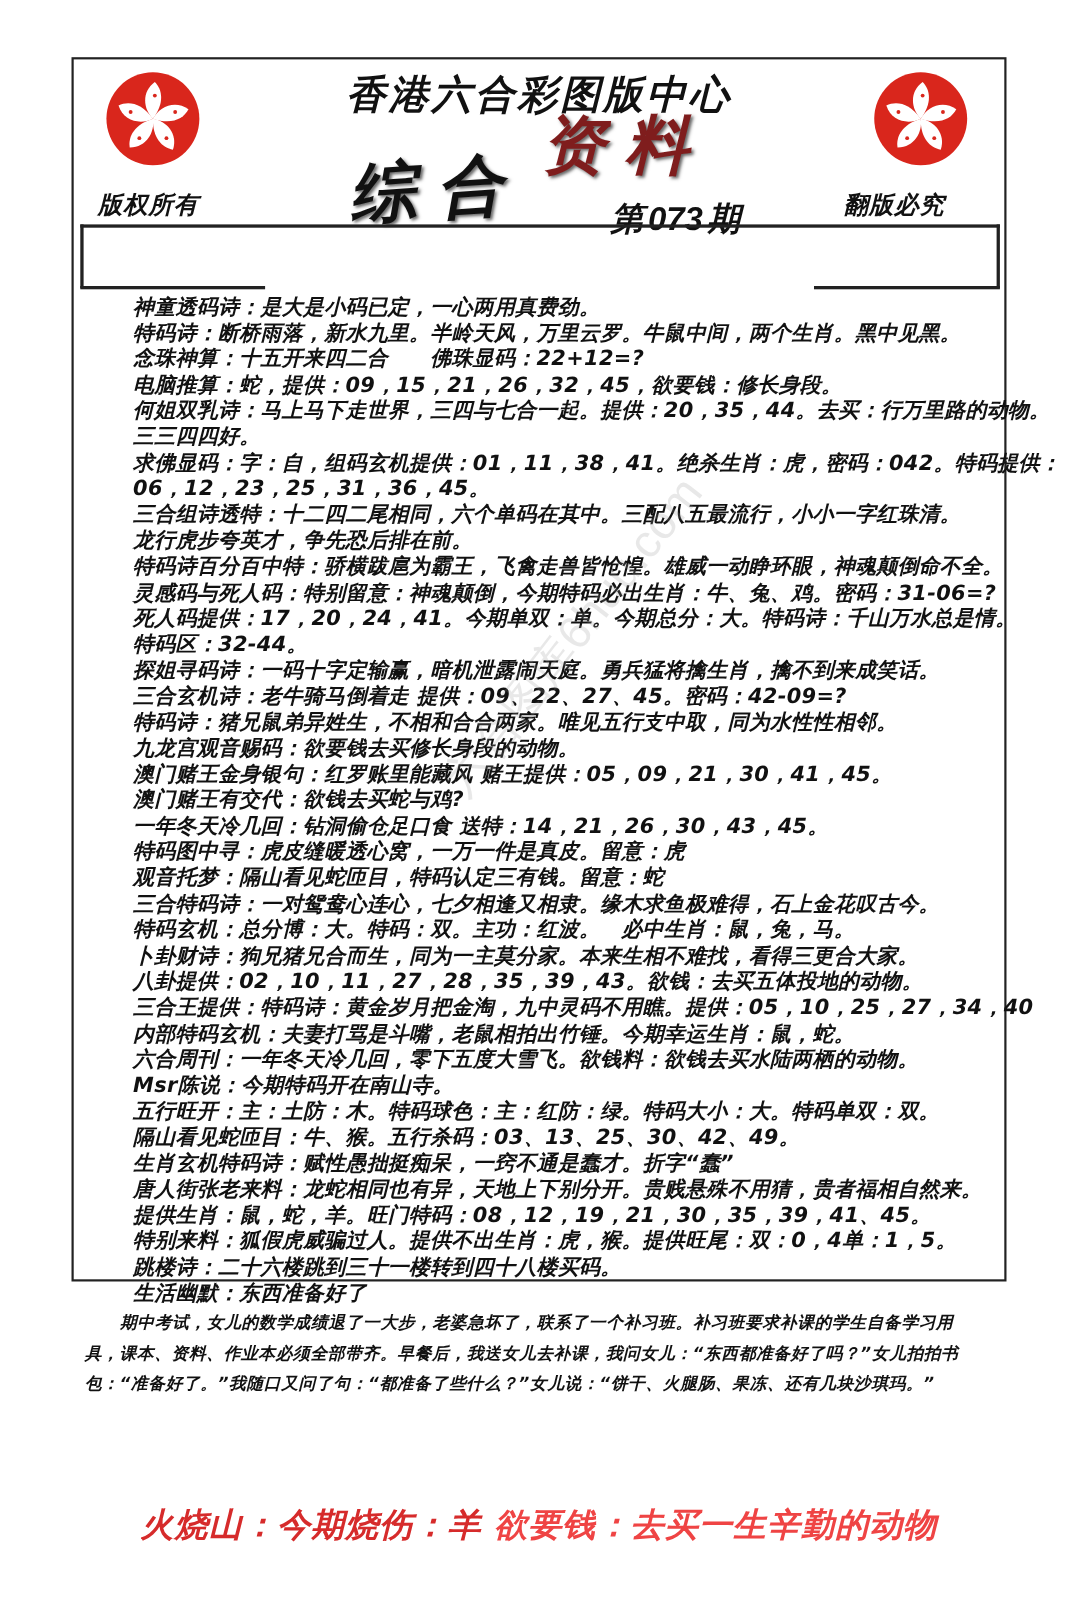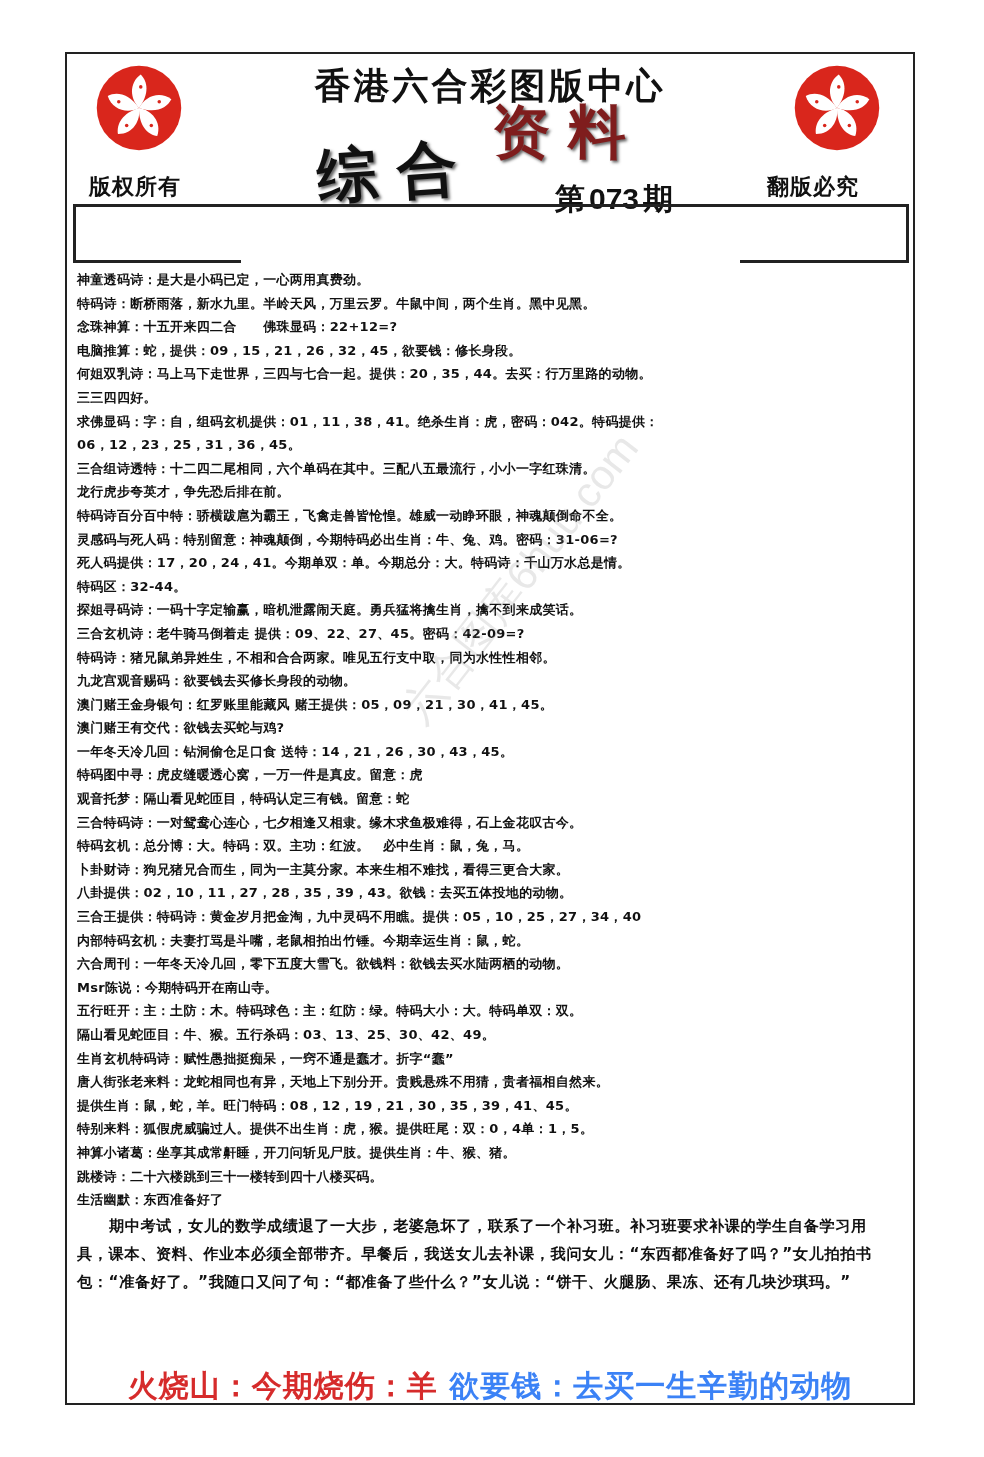--- a/index.html
+++ b/index.html
@@ -1,40 +1,40 @@
 <!DOCTYPE html>
 <html><head>
 <meta charset="utf-8">
 <style>
   html, body { margin:0; padding:0; background:#ffffff; }
   body { width:984px; height:1457px; position:relative; overflow:hidden; font-family:"DejaVu Sans", sans-serif; color:#111; }
-  .page { position:absolute; left:65px; top:52px; width:850px; height:1353px; border:2px solid #222; box-sizing:border-box; background:#fff; }
+  .page { position:absolute; left:65px; top:52px; width:850px; height:1113px; border:2px solid #222; box-sizing:border-box; background:#fff;font-style:italic; }
   .logo { position:absolute; top:10px; width:88px; height:88px; }
   .logo-left { left:28px; }
   .logo-right { left:726px; }
   .title-main { position:absolute; left:0; right:0; top:8px; text-align:center; font-size:36px; font-weight:bold; letter-spacing:3px; color:#111; }
   .corner-label { position:absolute; top:118px; font-size:22px; font-weight:bold; letter-spacing:1px; }
   .corner-left { left:22px; }
   .corner-right { left:700px; }
   .big-zong { position:absolute; left:250px; top:78px; font-size:60px; font-weight:bold; letter-spacing:20px; color:#111; text-shadow:2px 2px 3px #666; font-family:"DejaVu Serif", serif; transform:rotate(-4deg); }
   .big-zi { position:absolute; left:425px; top:40px; font-size:58px; font-weight:bold; letter-spacing:18px; color:#7f1d1d; text-shadow:2px 2px 3px #666; font-family:"DejaVu Serif", serif; }
   .issue { position:absolute; left:488px; top:110px; font-size:30px; font-weight:bold;margin-top:15px; }
   .issue .num { font-family:"Liberation Sans", sans-serif; margin:0 4px; }
   .banner-box { position:absolute; left:6px; top:150px; width:836px; height:58px; border:3px solid #222; border-bottom:none; box-sizing:border-box; }
   .banner-bl { position:absolute; left:6px; top:206px; width:168px; height:3px; background:#222; }
   .banner-br { position:absolute; left:673px; top:206px; width:169px; height:3px; background:#222; }
   .content { position:absolute; left:10px; top:214px; width:835px; }
-  .line { font-size:13px; line-height:23.6px; white-space:nowrap; font-weight:bold; letter-spacing:0.3px; }
+  .line { font-size:19px; line-height:23.6px; white-space:nowrap; font-weight:bold; letter-spacing:0.3px;margin-left:44px; }
   .line .lab { font-weight:bold; }
   .line .val { font-weight:bold; }
   .para { font-size:15.2px; line-height:28px; font-weight:bold; letter-spacing:0.6px; padding-right:16px; }
   .para-indent { text-indent:32px; }
   .footer { position:absolute; left:0; right:0; top:1312px; text-align:center; font-size:30px; font-weight:bold; font-family:"DejaVu Serif", serif; letter-spacing:1px; }
   .red { color:#d62b2b; }
-  .green { color:#3b82f6; }
+  .green { color:#ef4444; }
   .watermark { position:absolute; left:390px; top:700px; font-size:42px; color:rgba(150,150,150,0.22); transform:rotate(-52deg); transform-origin:left top; white-space:nowrap; pointer-events:none; font-family:"Liberation Sans", sans-serif; }
 </style>
 </head>
 <body>
 
 <div class="page">
 
   <svg class="logo logo-left" viewBox="0 0 100 100">
     <circle cx="50" cy="50" r="48" fill="#d9261c"></circle>
     <g fill="#ffffff">
@@ -114,21 +114,20 @@
       <div class="line"><span class="lab">三合王提供：</span><span class="val">特码诗：黄金岁月把金淘，九中灵码不用瞧。提供：05，10，25，27，34，40</span></div>
       <div class="line"><span class="lab">内部特码玄机：</span><span class="val">夫妻打骂是斗嘴，老鼠相拍出竹锤。今期幸运生肖：鼠，蛇。</span></div>
       <div class="line"><span class="lab">六合周刊：</span><span class="val">一年冬天冷几回，零下五度大雪飞。欲钱料：欲钱去买水陆两栖的动物。</span></div>
       <div class="line"><span class="lab">Msr陈说：</span><span class="val">今期特码开在南山寺。</span></div>
       <div class="line"><span class="lab">五行旺开：</span><span class="val">主：土防：木。特码球色：主：红防：绿。特码大小：大。特码单双：双。</span></div>
       <div class="line"><span class="lab">隔山看见蛇匝目：</span><span class="val">牛、猴。五行杀码：03、13、25、30、42、49。</span></div>
       <div class="line"><span class="lab">生肖玄机特码诗：</span><span class="val">赋性愚拙挺痴呆，一窍不通是蠢才。折字“蠢”</span></div>
       <div class="line"><span class="lab">唐人街张老来料：</span><span class="val">龙蛇相同也有异，天地上下别分开。贵贱悬殊不用猜，贵者福相自然来。</span></div>
       <div class="line"><span class="lab">提供生肖：</span><span class="val">鼠，蛇，羊。旺门特码：08，12，19，21，30，35，39，41、45。</span></div>
       <div class="line"><span class="lab">特别来料：</span><span class="val">狐假虎威骗过人。提供不出生肖：虎，猴。提供旺尾：双：0，4单：1，5。</span></div>
-      <div class="line"><span class="lab">神算小诸葛：</span><span class="val">坐享其成常鼾睡，开刀问斩见尸肢。提供生肖：牛、猴、猪。</span></div>
       <div class="line"><span class="lab">跳楼诗：</span><span class="val">二十六楼跳到三十一楼转到四十八楼买码。</span></div>
       <div class="line"><span class="lab">生活幽默：</span><span class="val">东西准备好了</span></div>
       <div class="para para-indent">期中考试，女儿的数学成绩退了一大步，老婆急坏了，联系了一个补习班。补习班要求补课的学生自备学习用具，课本、资料、作业本必须全部带齐。早餐后，我送女儿去补课，我问女儿：“东西都准备好了吗？”女儿拍拍书包：“准备好了。”我随口又问了句：“都准备了些什么？”女儿说：“饼干、火腿肠、果冻、还有几块沙琪玛。”</div>
     </div>
 
   <div class="footer">
     <span class="red">火烧山：今期烧伤：羊</span>
     <span class="green">欲要钱：去买一生辛勤的动物</span>
   </div>
 </div>

